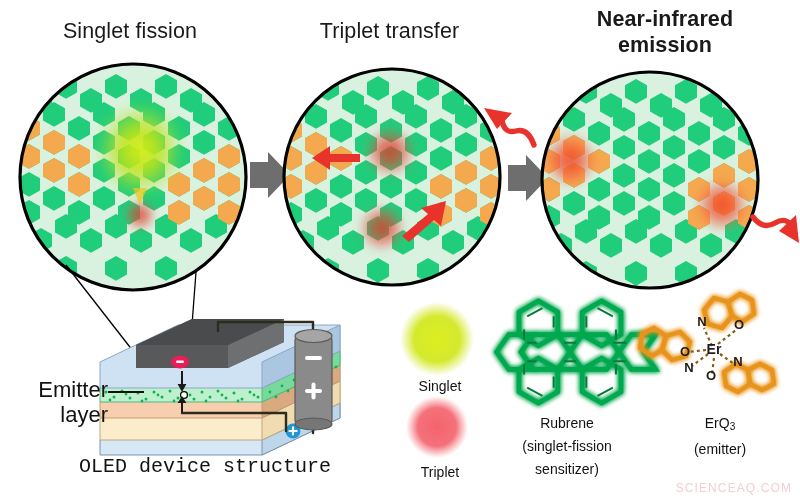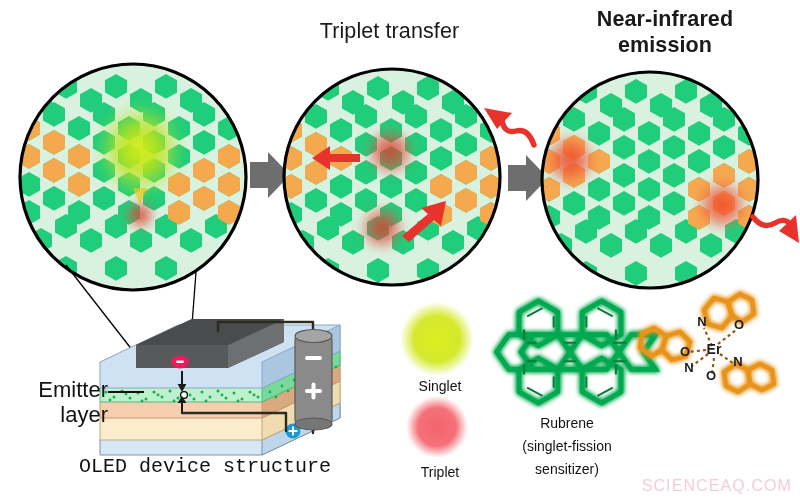--- a/index.html
+++ b/index.html
@@ -12,29 +12,30 @@
   #t-sf{left:20px;top:18px;width:220px;}
   #t-tt{left:282px;top:18px;width:215px;}
   #t-ni{left:540px;top:6px;width:250px;font-weight:bold;}
   .lbl{position:absolute;text-align:center;font-size:14px;line-height:23px;color:#121212;}
   #l-emit{left:4px;top:377px;width:104px;text-align:right;font-size:22px;line-height:25px;}
   #l-oled{left:60px;top:455px;width:290px;font-size:20px;font-family:Liberation Mono, monospace;}
   #l-singlet{left:385px;top:375px;width:110px;}
   #l-triplet{left:385px;top:461px;width:110px;}
   #l-rub{left:492px;top:412px;width:150px;}
   #l-erq{left:650px;top:412px;width:140px;}
-  .wm{position:absolute;right:8px;bottom:6px;font-size:16px;letter-spacing:1.1px;
+  .wm{position:absolute;right:8px;bottom:6px;font-size:12px;letter-spacing:1.1px;
       color:#f2cfd2;font-family:"Liberation Sans",sans-serif;}
   .sub{font-size:.72em;vertical-align:-.22em;}
 </style>
 </head>
 <body>
 
 <div class="stage">
 
+  <div class="ttl" id="t-sf">Singlet fission</div>
   <div class="ttl" id="t-tt">Triplet transfer</div>
   <div class="ttl" id="t-ni">
     <span>Near-infrared</span><br>
     <span>emission</span>
   </div>
 
   <svg class="layer" viewBox="0 0 800 501">
     <defs>
 
       <g id="hx">
@@ -557,15 +558,19 @@
 
   <div class="lbl" id="l-singlet">Singlet</div>
   <div class="lbl" id="l-rub">
     <span>Rubrene</span><br>
     <span>(singlet-fission</span><br>
     <span>sensitizer)</span>
   </div>
 
   <div class="lbl" id="l-triplet">Triplet</div>
 
+  <div class="lbl" id="l-erq">
+    <span><span>ErQ</span><span class="sub">3</span></span><br>
+    <span>(emitter)</span>
+  </div>
 
   <div class="wm">SCIENCEAQ.COM</div>
 </div>
 
 </body></html>

